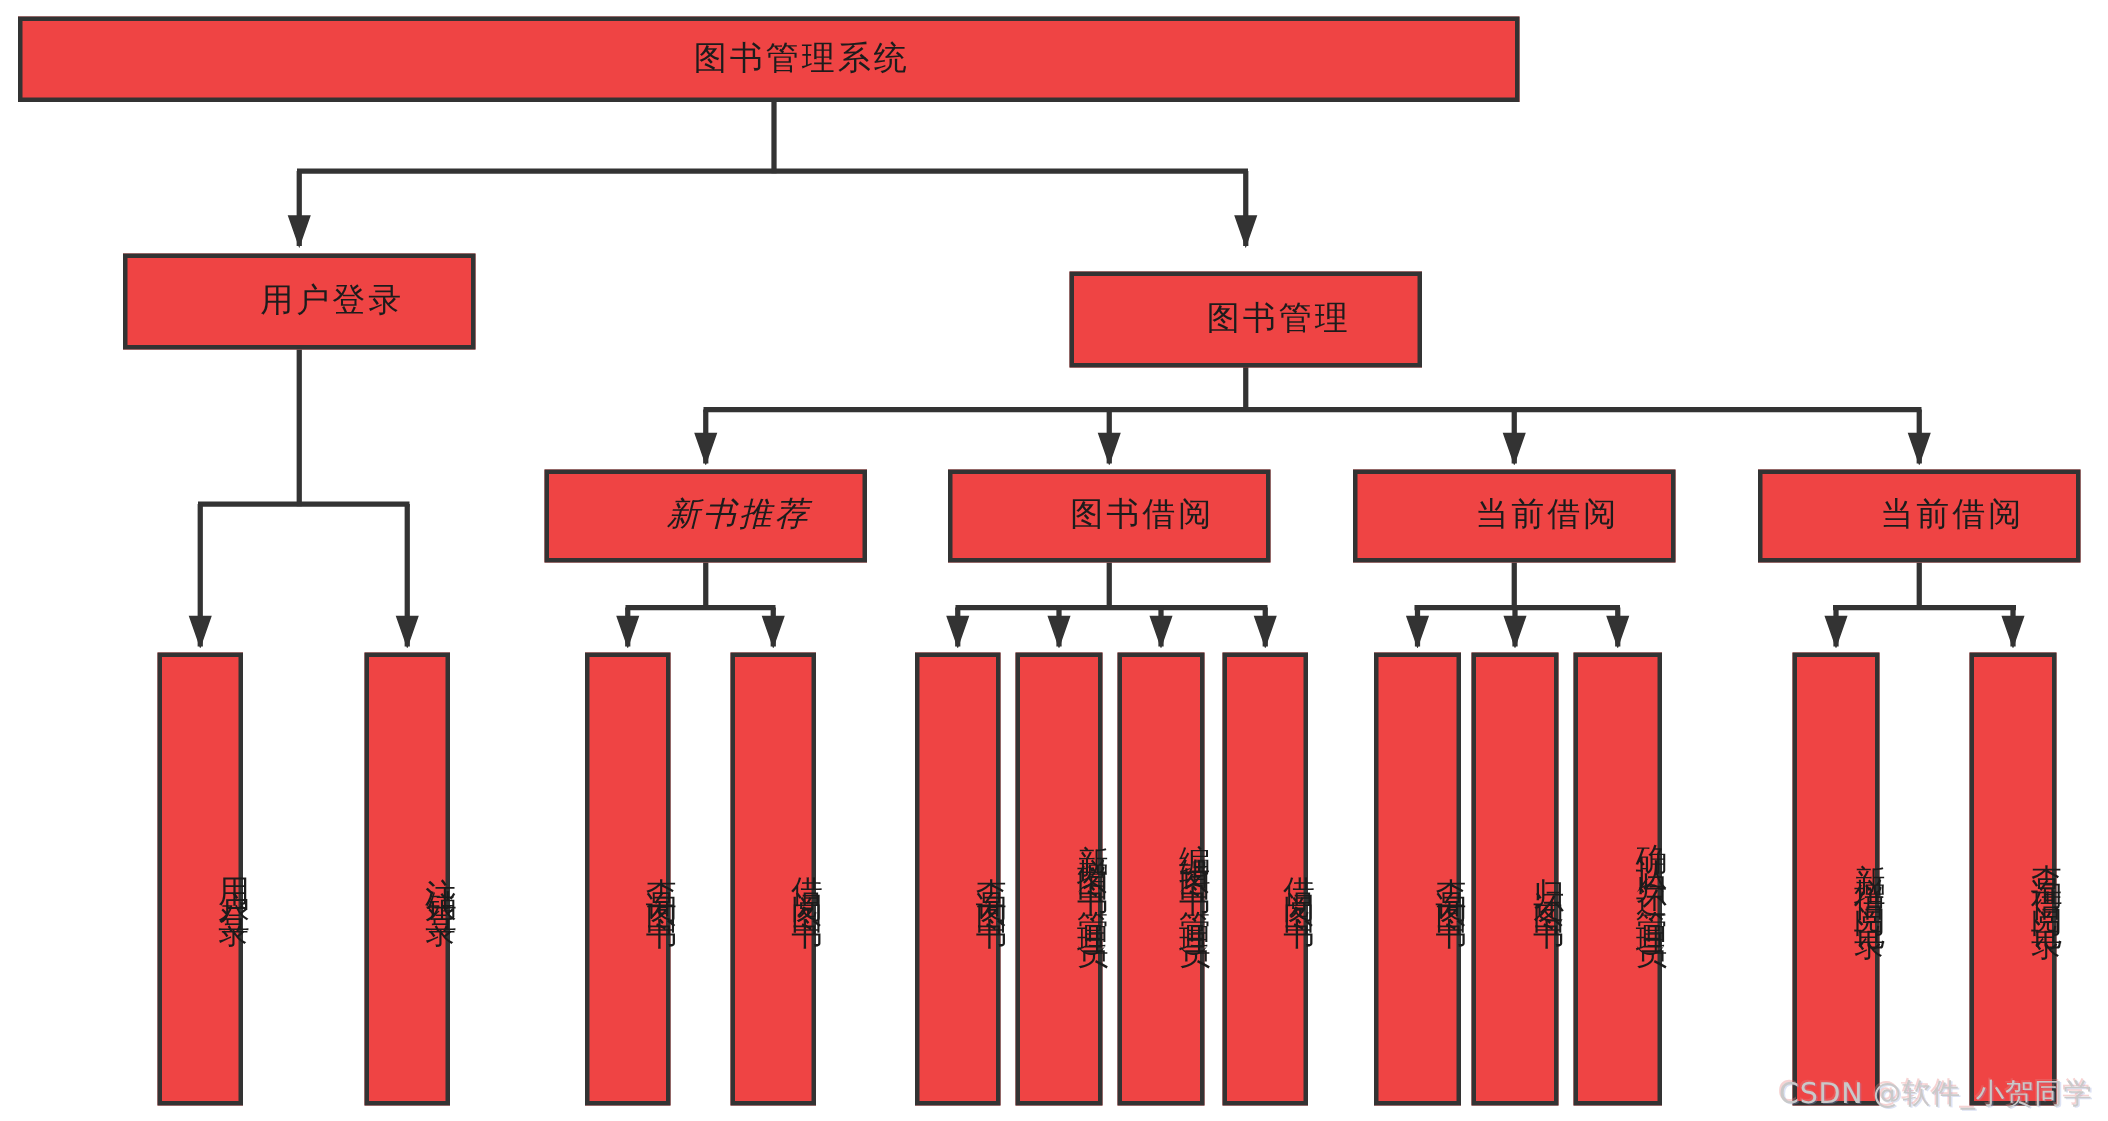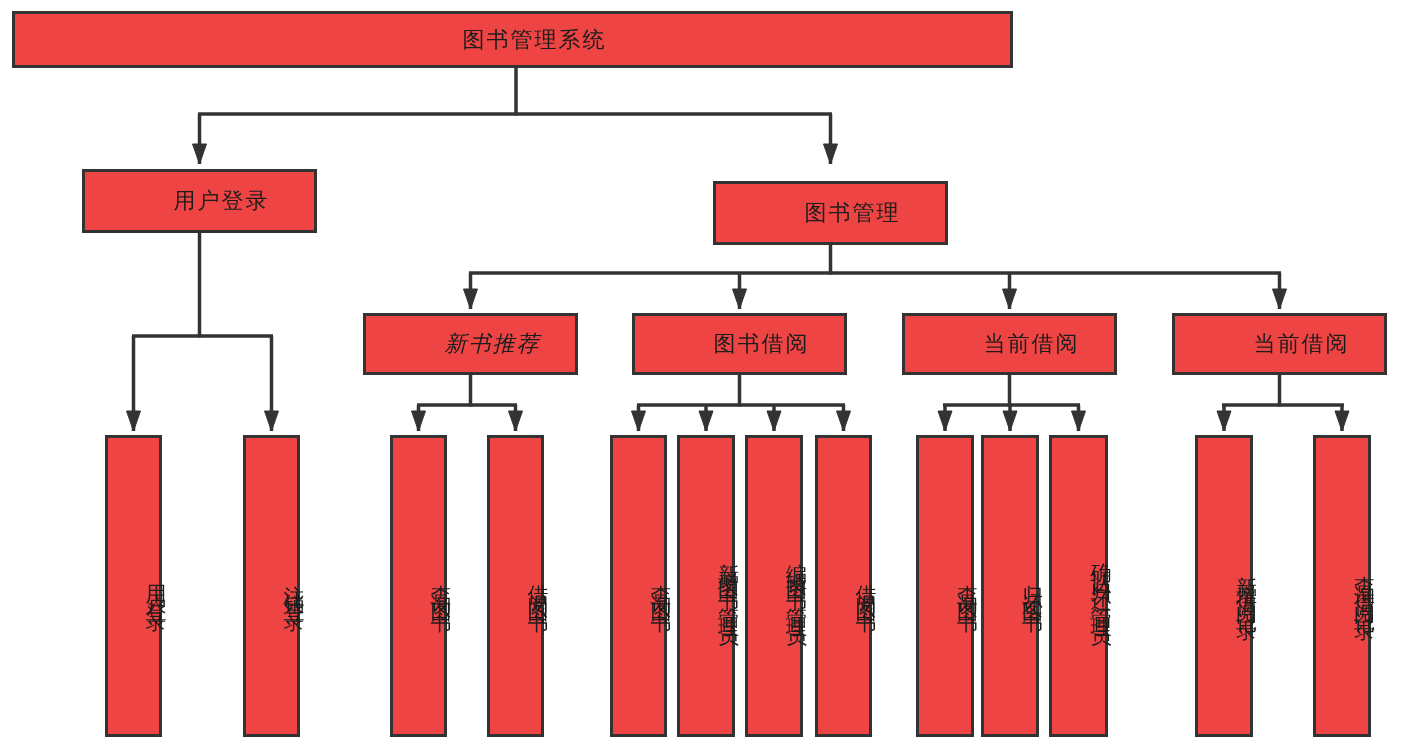--- a/index.html
+++ b/index.html
@@ -149,14 +149,15 @@
   <div class="box leaf" style="left:745px; top:435px; width:58px; height:302px;">编辑图书（管理员）</div>
   <div class="box leaf" style="left:815px; top:435px; width:57px; height:302px;">借阅图书</div>
 
   <div class="box leaf" style="left:916px; top:435px; width:58px; height:302px;">查询图书</div>
   <div class="box leaf" style="left:981px; top:435px; width:58px; height:302px;">归还图书</div>
   <div class="box leaf" style="left:1049px; top:435px; width:59px; height:302px;">确认归还（管理员）</div>
 
   <div class="box leaf" style="left:1195px; top:435px; width:58px; height:302px;">新增借阅记录</div>
   <div class="box leaf" style="left:1313px; top:435px; width:58px; height:302px;">查询借阅记录</div>
 
+  <div class="watermark">CSDN @软件_小贺同学</div>
 
 </div>
 
 </body></html>

